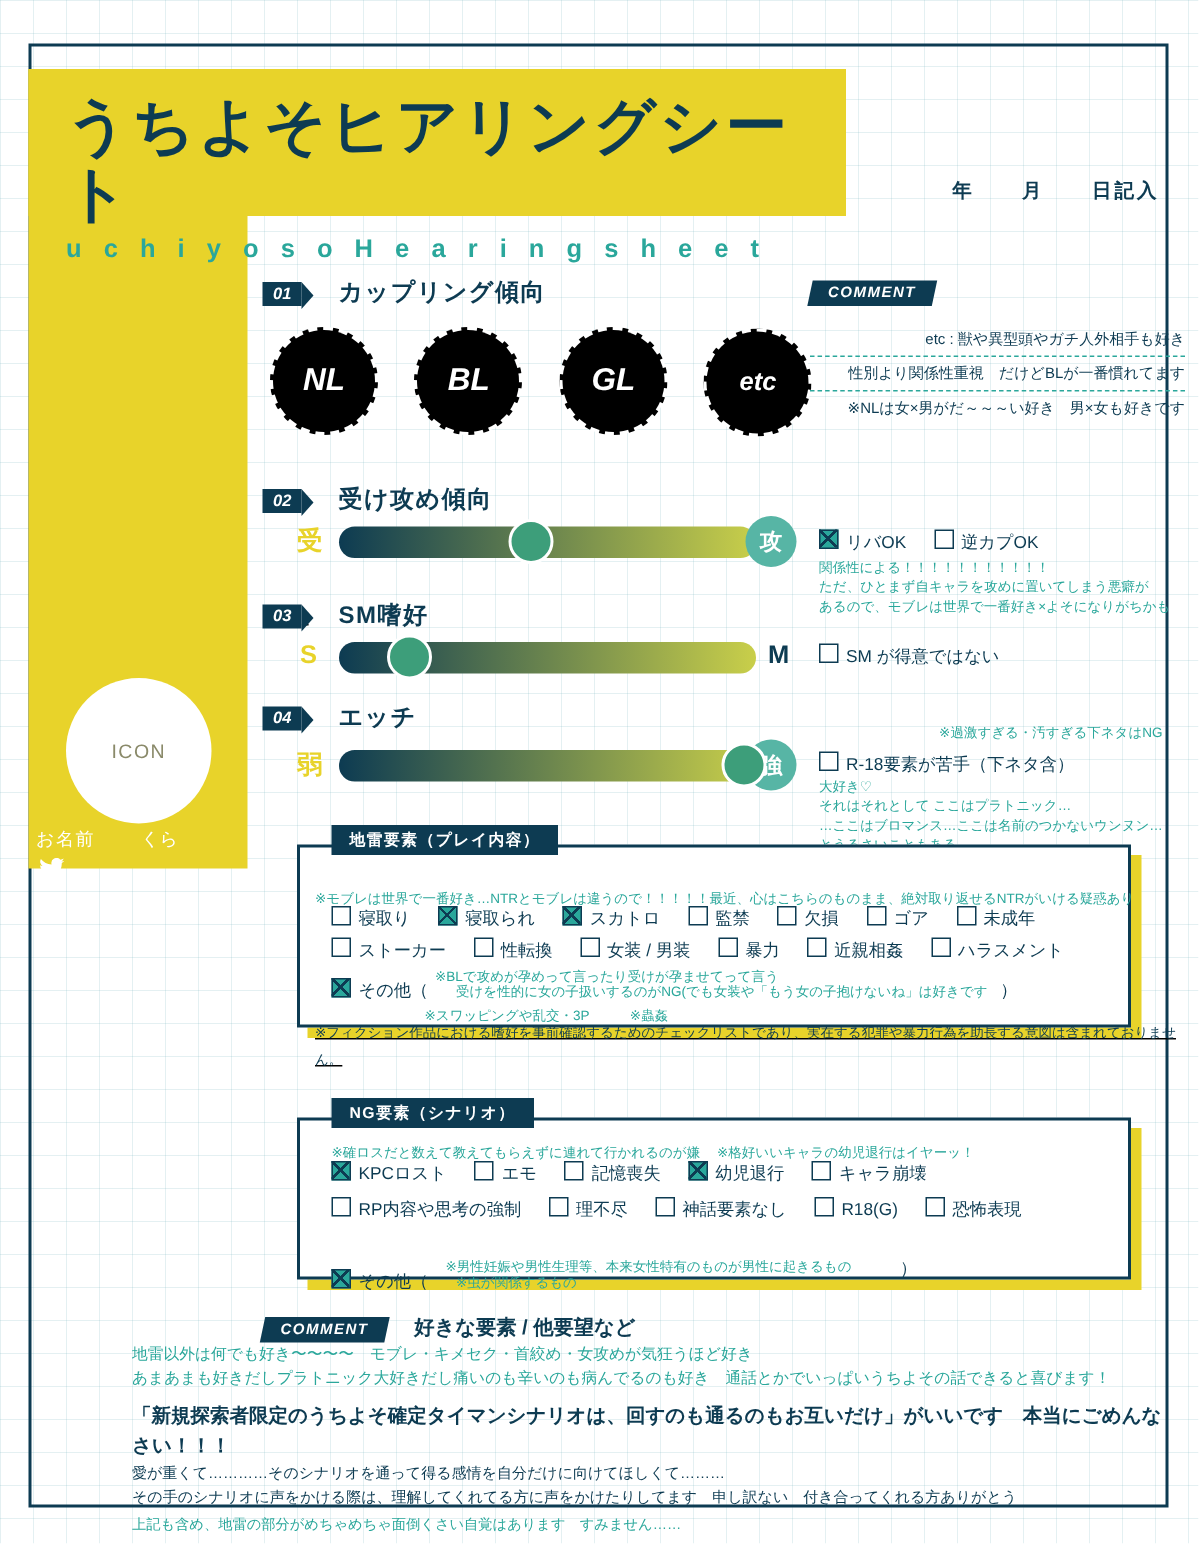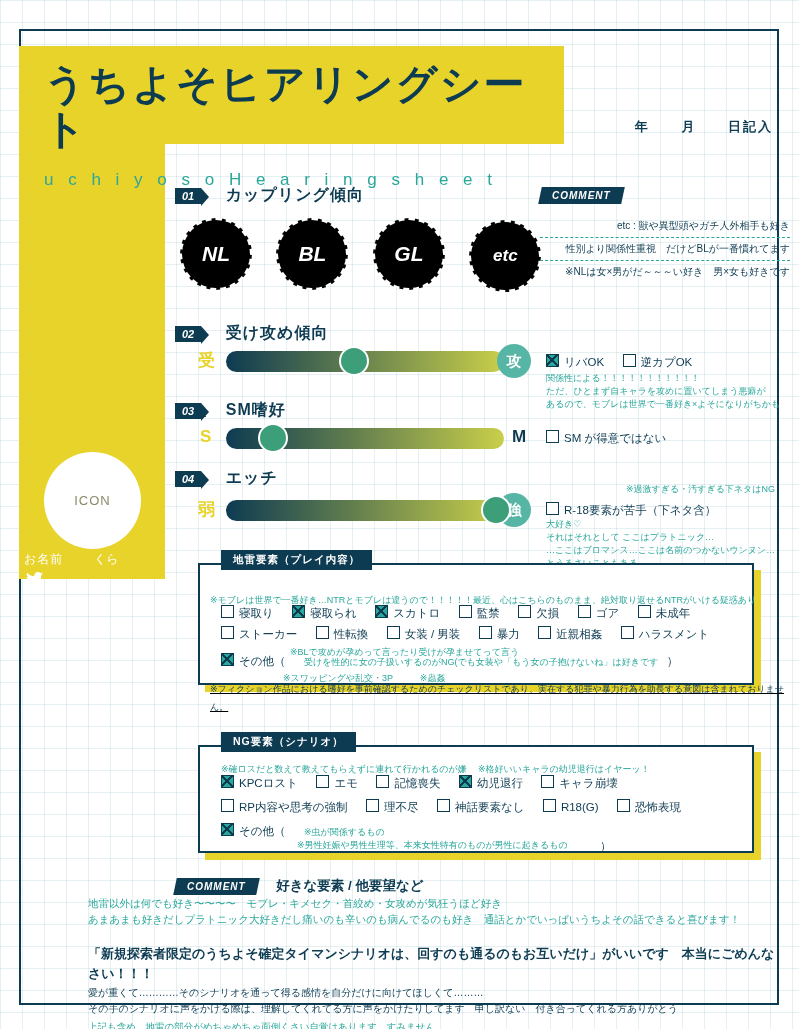--- a/index.html
+++ b/index.html
@@ -37,22 +37,22 @@
     position:absolute;left:19px;top:46px;width:545px;height:98px;
     background:#e8d32a;z-index:2;
   }
   .title-wrap{position:absolute;left:44px;top:62px;z-index:5;width:520px;}
   .title-main{
     font-size:41px;font-weight:bold;color:#0d3b52;letter-spacing:2px;
     line-height:1.1;
     font-family:"DejaVu Sans",sans-serif;
   }
   .title-sub{
-    font-size:17px;color:#2aa79b;letter-spacing:5px;font-weight:normal;
-    margin-top:18px;
+    font-size:17px;color:#2aa79b;letter-spacing:5px;font-weight:bold;
+    margin-top:4px;
   }
   .date-line{
     position:absolute;right:26px;top:118px;z-index:5;
     font-size:13px;color:#0d3b52;font-weight:bold;letter-spacing:2px;
   }
   .date-line span{margin-left:26px;}
 
   .icon-circle{
     position:absolute;left:44px;top:452px;width:97px;height:97px;border-radius:50%;
     background:#ffffff;z-index:6;display:flex;align-items:center;justify-content:center;
@@ -329,36 +329,36 @@
 </div>
 
 <div style="position:absolute;left:221px;top:797px;z-index:6;">
   <span class="cb"><span class="box"></span><span>RP内容や思考の強制</span></span>
   <span class="cb"><span class="box"></span><span>理不尽</span></span>
   <span class="cb"><span class="box"></span><span>神話要素なし</span></span>
   <span class="cb"><span class="box"></span><span>R18(G)</span></span>
   <span class="cb"><span class="box"></span><span>恐怖表現</span></span>
 </div>
 
-<div style="position:absolute;left:221px;top:821px;z-index:6;">
+<div style="position:absolute;left:221px;top:845px;z-index:6;">
   <span class="cb"><span class="box checked"></span><span>その他（</span></span>
   <span class="note-teal">※虫が関係するもの</span>
 </div>
 <div style="position:absolute;left:297px;top:834px;z-index:6;">
   <span class="note-teal">※男性妊娠や男性生理等、本来女性特有のものが男性に起きるもの</span>
 </div>
 <div style="position:absolute;left:600px;top:836px;z-index:6;">
   <span class="cb">）</span>
 </div>
 
 <div class="bottom-cmt">
   <span class="tag skew"><span>COMMENT</span></span>
   <span class="bottom-title">好きな要素 / 他要望など</span>
 </div>
 
 <div class="free-text">
   <div class="ft-teal">地雷以外は何でも好き〜〜〜〜　モブレ・キメセク・首絞め・女攻めが気狂うほど好き</div>
   <div class="ft-teal">あまあまも好きだしプラトニック大好きだし痛いのも辛いのも病んでるのも好き　通話とかでいっぱいうちよその話できると喜びます！</div>
-  <div class="ft-navy" style="margin-top:16px;">「新規探索者限定のうちよそ確定タイマンシナリオは、回すのも通るのもお互いだけ」がいいです　本当にごめんなさい！！！</div>
+  <div class="ft-navy" style="margin-top:6px;">「新規探索者限定のうちよそ確定タイマンシナリオは、回すのも通るのもお互いだけ」がいいです　本当にごめんなさい！！！</div>
   <div class="ft-navy-sm">愛が重くて…………そのシナリオを通って得る感情を自分だけに向けてほしくて………</div>
   <div class="ft-navy-sm">その手のシナリオに声をかける際は、理解してくれてる方に声をかけたりしてます　申し訳ない　付き合ってくれる方ありがとう</div>
   <div class="ft-teal-sm" style="margin-top:3px;">上記も含め、地雷の部分がめちゃめちゃ面倒くさい自覚はあります　すみません……</div>
 </div>
 
 </body></html>

